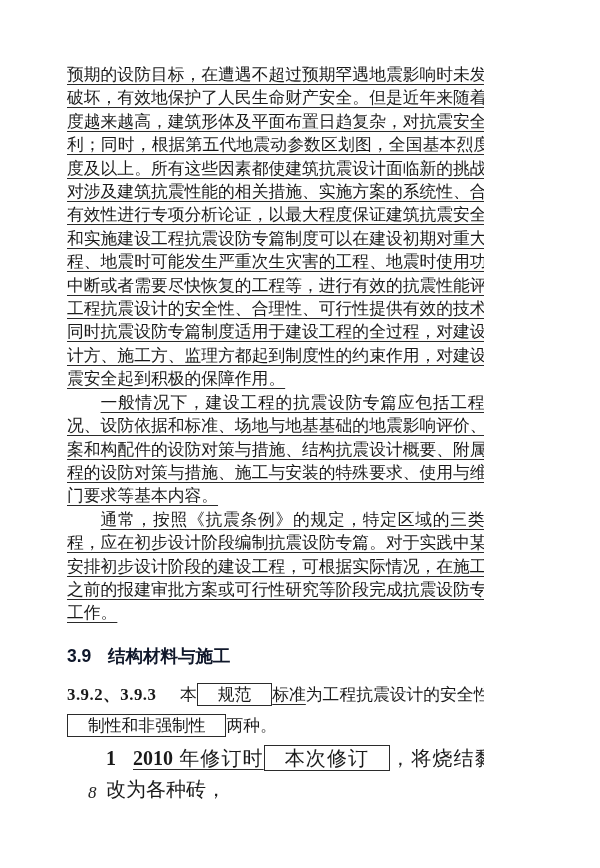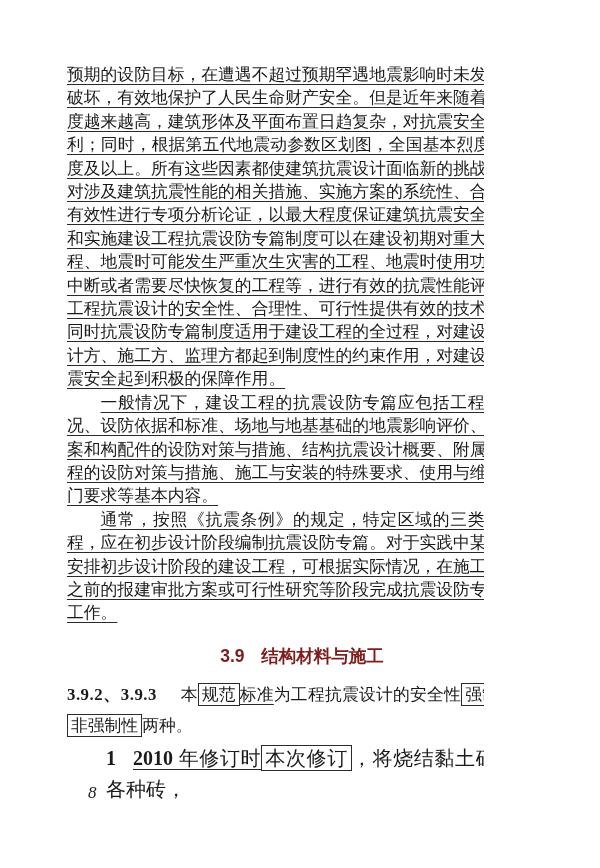--- a/index.html
+++ b/index.html
@@ -31,26 +31,25 @@
   }
   .ul {
     text-decoration: underline;
     text-decoration-thickness: 1px;
     text-decoration-color: #2a2a2a;
     text-underline-offset: 4px;
   }
   .ind { text-indent: 2em; }
   .section-heading {
     margin: 19px 0 0 0;
-    text-align: center;
     font-family: "Liberation Sans", "DejaVu Sans", sans-serif;
     font-weight: bold;
     font-size: 17.5px;
     line-height: 24px;
-    color: #7f1d1d;
+    color: #0f172a;
   }
   .section-heading .hnum { margin-right: 0.95em; }
   .clause-par {
     margin-top: 11px;
     font-size: 16.8px;
     line-height: 31.5px;
     text-align: justify;
   }
   .clause-label {
     font-weight: bold;
@@ -63,21 +62,21 @@
     font-size: 20px;
     line-height: 31.5px;
     text-align: justify;
   }
   .item-num {
     font-weight: bold;
     margin-right: 0.85em;
   }
   .boxed {
     border: 1.5px solid #2b2b2b;
-    padding: 1px 3px;
+    padding: 1px 20px;
     -webkit-box-decoration-break: clone;
     box-decoration-break: clone;
   }
   .b { font-weight: bold; }
   .page-number {
     position: absolute;
     left: 88px;
     top: 783px;
     font-size: 17px;
     font-style: italic;

